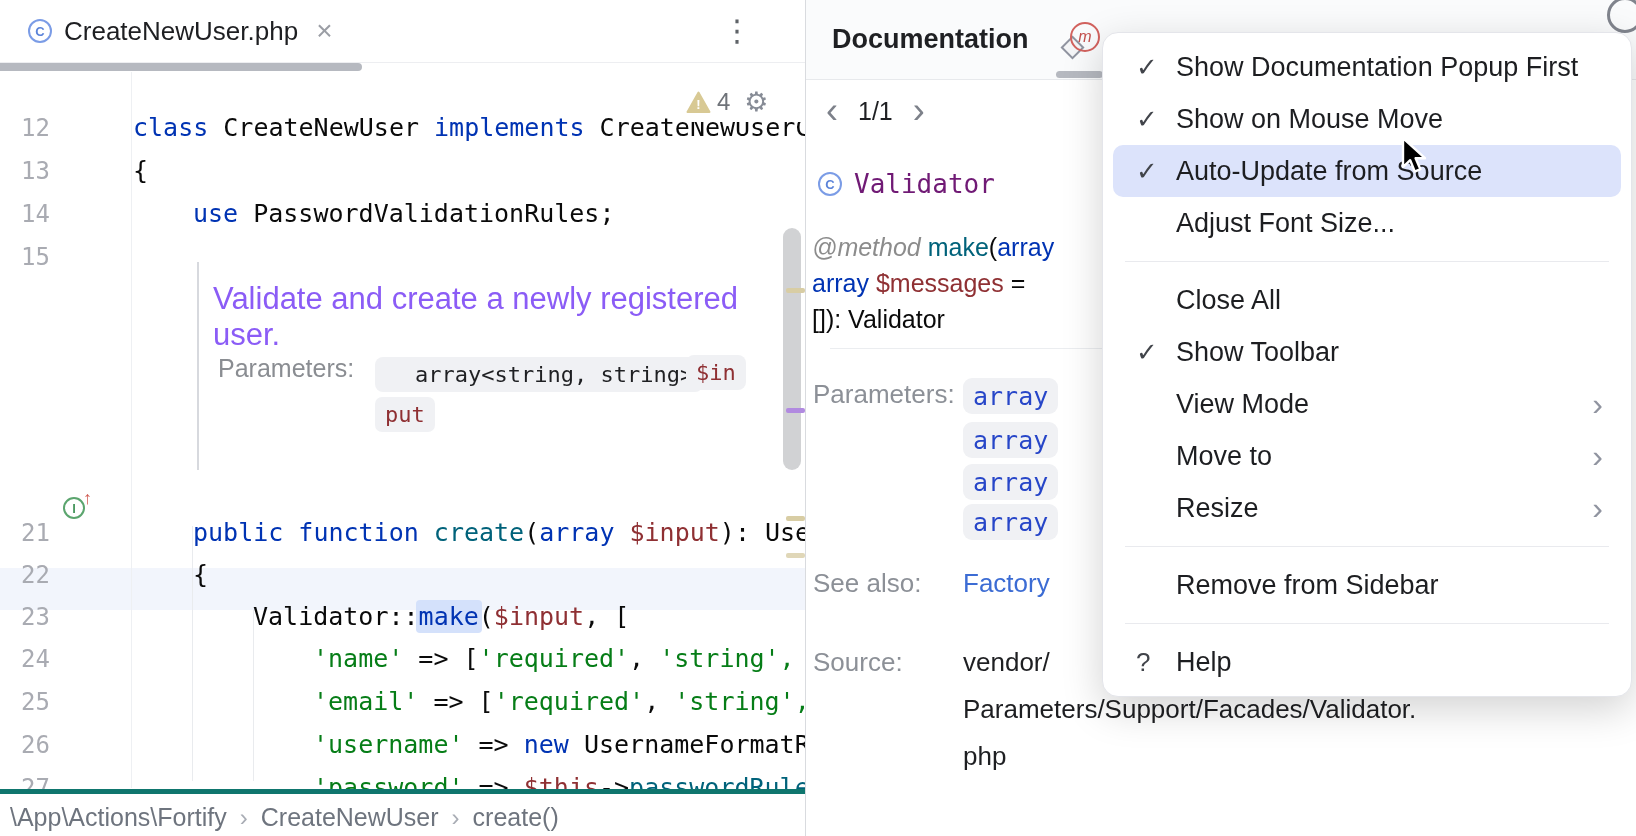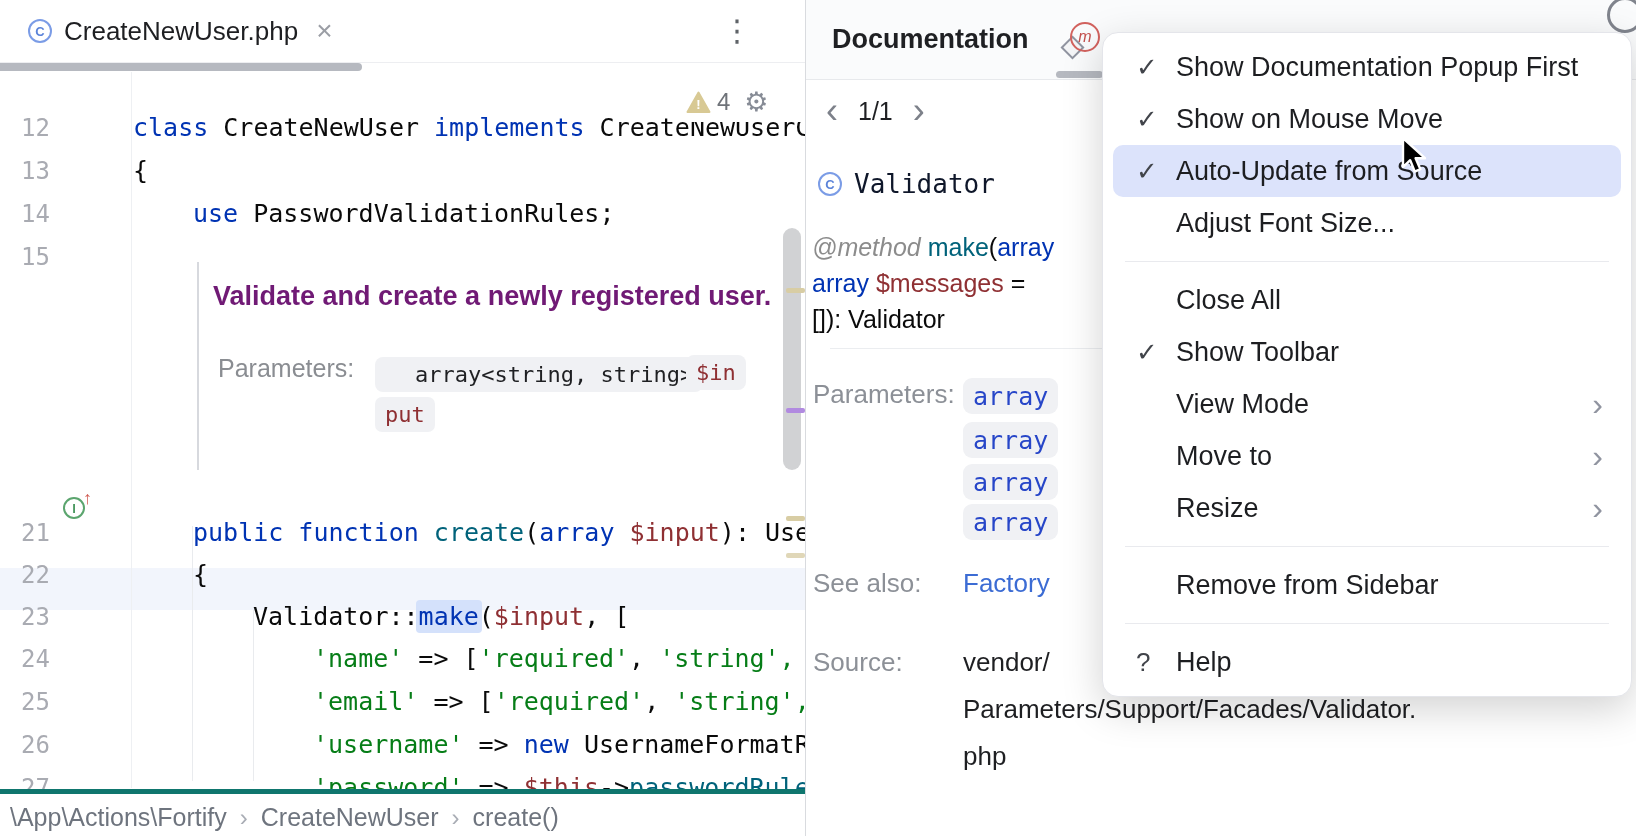--- a/index.html
+++ b/index.html
@@ -30,21 +30,21 @@
   .code-line .code{position:absolute;top:0;line-height:42px;font-size:25px;font-family:"DejaVu Sans Mono",monospace;}
   .tk-kw{color:#0033B3}.tk-pl{color:#0a0a0a}.tk-fn{color:#00627A}.tk-var{color:#8F3033}
   .tk-str{color:#067D17}.tk-doc{color:#8c8c8c;font-style:italic}
   .tk-mk{color:#0033B3;background:#d4e1fb;border-radius:4px;padding:2px 3px;margin:-2px -3px;}
 
   .impl-icon{position:absolute;left:63px;top:494px;width:34px;height:28px;}
   .impl-icon .ring{position:absolute;left:0;top:3px;width:18px;height:18px;border:2px solid #5ba56e;border-radius:50%;
                    color:#4c9a62;font-size:13px;font-weight:bold;display:flex;align-items:center;justify-content:center;}
   .impl-icon .arr{position:absolute;left:20px;top:-6px;color:#d05b52;font-size:18px;font-weight:bold;}
 
-  .doc-text{position:absolute;left:213px;top:281px;font-size:27px;color:#701a75;font-weight:bold;}
+  .doc-text{position:absolute;left:213px;top:281px;font-size:31px;color:#8b5cf6;}
   .doc-params-label{position:absolute;left:218px;top:354px;font-size:25px;color:#8a8d92;}
   .pill{position:absolute;border-radius:8px;background:#f0f1f4;font-family:"DejaVu Sans Mono",monospace;
         font-size:22px;padding:5px 10px;white-space:pre;}
   .pill.dark{color:#1f2023}.pill.maroon{color:#8F3033}
 
   .insp-widget{position:absolute;left:686px;top:82px;width:119px;height:40px;background:#fff;display:flex;align-items:center;}
   .insp-count{font-size:24px;color:#6f7379;margin:0 14px 0 6px;}
   .gear{font-size:27px;color:#878c96;line-height:1;}
 
   .vscroll{position:absolute;left:783px;top:228px;width:18px;height:242px;background:#c9cacd;border-radius:9px;opacity:.85;}
@@ -64,21 +64,21 @@
   .m-icon .diam{position:absolute;left:0px;top:17px;width:13px;height:13px;border:2px solid #9094a0;background:#f4f5f7;
                 transform:rotate(45deg);}
   .doc-hscroll{position:absolute;left:250px;top:71px;width:47px;height:7px;background:#b6b9c0;border-radius:4px;}
   .ring-icon{position:absolute;left:801px;top:-3px;width:30px;height:30px;border:3px solid #80848d;border-radius:50%;}
 
   .pager{position:absolute;left:8px;top:92px;display:flex;align-items:center;font-size:25px;color:#7d818a;}
   .pager .chev{font-size:36px;line-height:38px;padding:0 12px;color:#7d818a;}
   .pager .num{color:#1f2023;padding:0 8px;}
 
   .sym-row{position:absolute;left:12px;top:169px;display:flex;align-items:center;}
-  .sym-name{margin-left:12px;font-family:"DejaVu Sans Mono",monospace;font-size:26px;color:#0f172a;}
+  .sym-name{margin-left:12px;font-family:"DejaVu Sans Mono",monospace;font-size:26px;color:#701a75;}
   .sig{position:absolute;left:6px;top:229px;font-family:Liberation Sans, sans-serif;font-size:25px;line-height:36px;white-space:pre;}
   .doc-div{position:absolute;left:24px;top:348px;width:780px;height:1px;background:#ebedf0;}
 
   .fld-label{position:absolute;left:7px;font-size:26px;color:#8c9097;}
   .fld-val{position:absolute;left:157px;font-size:26px;color:#1e1f22;white-space:pre;}
   .link{color:#3c6cd4;}
   .rp-pill{position:absolute;left:157px;height:36px;border-radius:9px;background:#f0f1f4;display:flex;align-items:center;
            padding:0 10px;font-family:"DejaVu Sans Mono",monospace;font-size:25px;color:#2746c8;}
 
   

